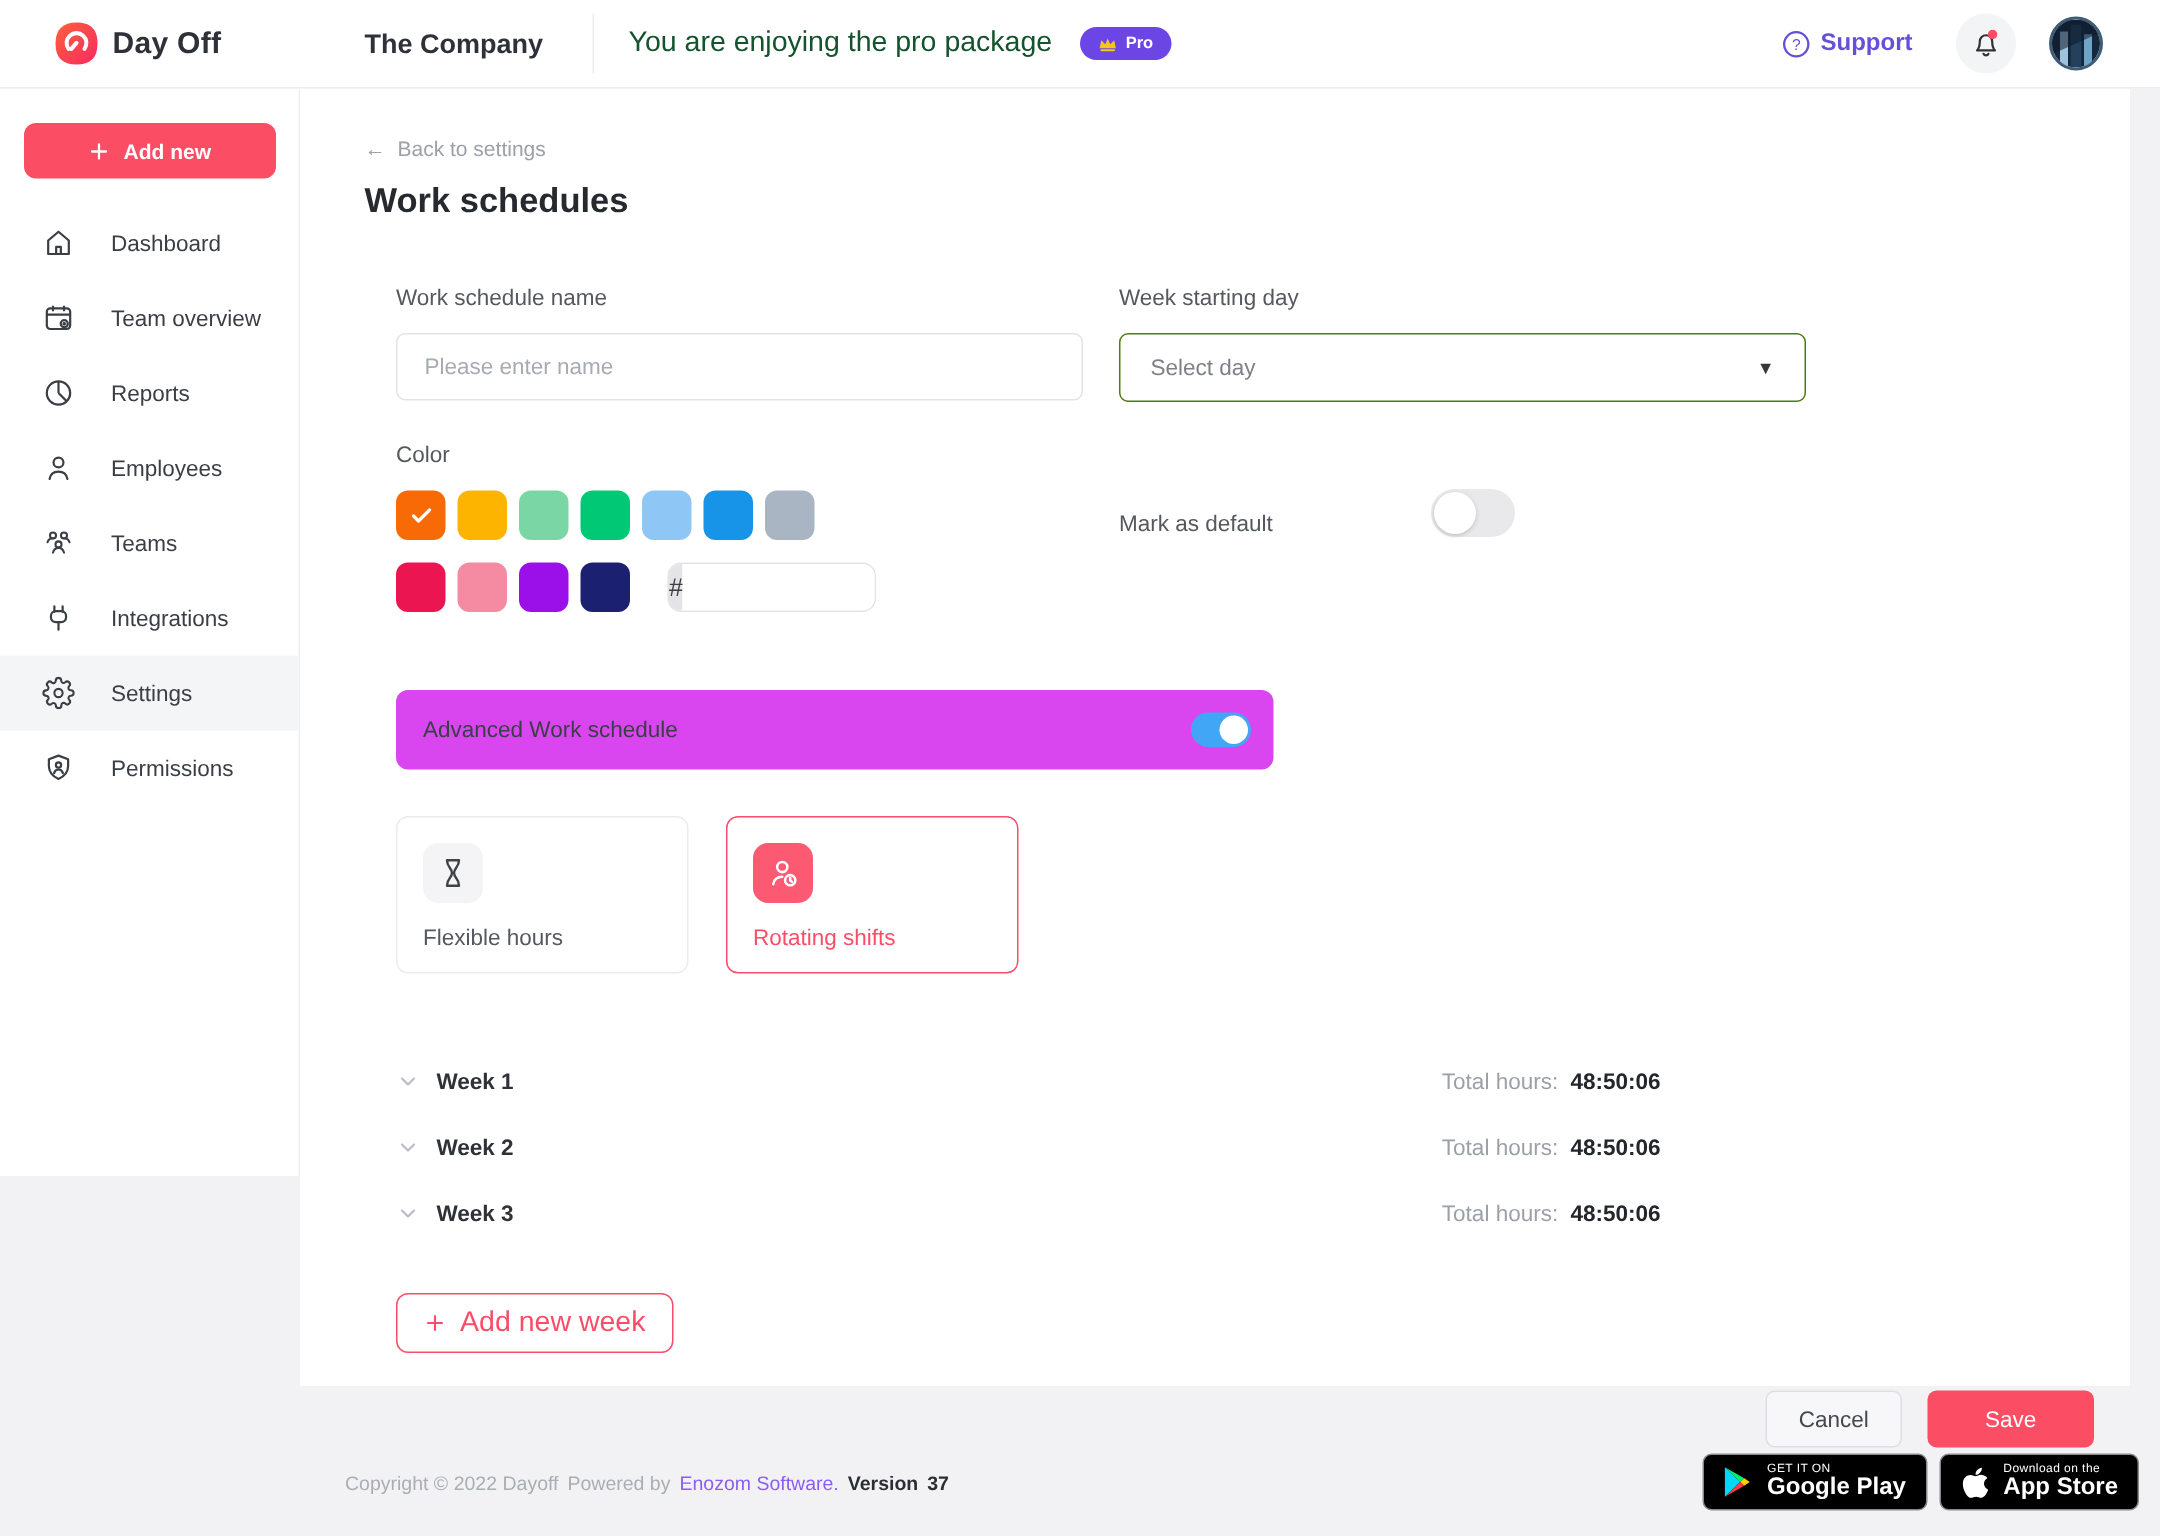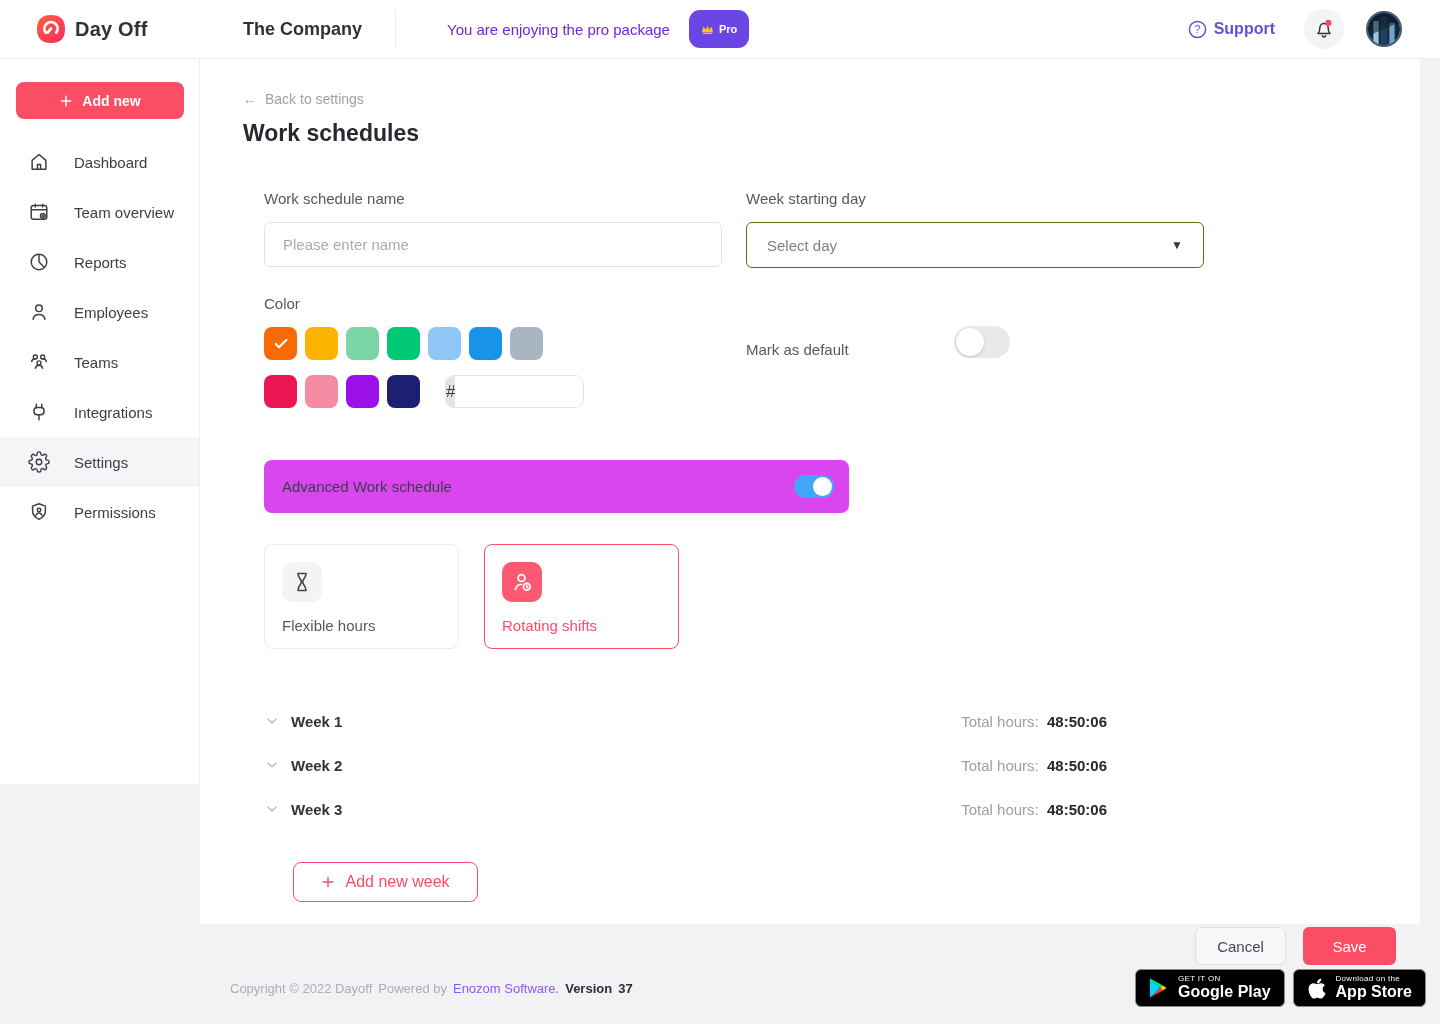--- a/index.html
+++ b/index.html
@@ -8,22 +8,22 @@
   .page { position:relative; width:1440px; height:1024px; overflow:hidden; }
 
   
   .header { position:absolute; top:0; left:0; width:1440px; height:59px; background:#fff;
             border-bottom:1px solid #ECECEE; display:flex; align-items:center; z-index:5; }
   .logo-block { width:200px; padding-left:36px; display:flex; align-items:center; gap:9px; flex:0 0 auto; }
   .logo-mark { width:30px; height:30px; flex:0 0 auto; }
   .logo-text { font-size:20px; font-weight:bold; color:#2E3238; letter-spacing:.2px; }
   .company-name { margin-left:43px; font-size:18px; font-weight:bold; color:#2E3238; }
   .header-divider { width:1px; height:40px; background:#EDEDEF; margin-left:33px; }
-  .pkg-msg { margin-left:51px; font-size:15px; color:#6d28d9; }
-  .pro-badge { margin-left:19px; height:38px; padding:0 12px; border-radius:11px; background:#6B46E5;
+  .pkg-msg { margin-left:23px; font-size:19px; color:#14532d; }
+  .pro-badge { margin-left:19px; height:22px; padding:0 12px; border-radius:11px; background:#6B46E5;
                display:flex; align-items:center; gap:5px; }
   .pro-badge span { color:#fff; font-size:11px; font-weight:bold; }
   .header-right { margin-left:auto; display:flex; align-items:center; padding-right:38px; }
   .support { display:flex; align-items:center; gap:7px; cursor:pointer; }
   .support-label { font-size:16px; font-weight:bold; color:#6450D9; }
   .bell-wrap { width:40px; height:40px; border-radius:50%; background:#F3F4F6; margin-left:29px;
                display:flex; align-items:center; justify-content:center; cursor:pointer; }
   .avatar { width:36px; height:36px; border-radius:50%; margin-left:22px; overflow:hidden;
             border:2px solid #3E5B77; cursor:pointer; }
 
@@ -89,27 +89,27 @@
 
   .weeks { margin-top:50px; width:843px; }
   .week-row { height:44px; display:flex; align-items:center; }
   .week-chevron { width:16px; height:16px; display:flex; margin-right:11px; cursor:pointer; }
   .week-label { font-size:15px; font-weight:bold; color:#2F3237; }
   .week-right { margin-left:auto; font-size:15px; }
   .total-label { color:#9CA1A8; }
   .total-value { color:#23262B; font-weight:bold; margin-left:4px; }
 
   .add-week-btn { margin-top:31px; width:185px; height:40px; background:#fff; border:1px solid #FA4D68;
-                  border-radius:8px; color:#FA4D68; font-size:16px; display:flex; align-items:center;
-                  justify-content:center; gap:10px; cursor:pointer; font-family:"Liberation Sans", sans-serif;margin-left:29px; }
+                  border-radius:8px; color:#FA4D68; font-size:19px; display:flex; align-items:center;
+                  justify-content:center; gap:10px; cursor:pointer; font-family:"Liberation Sans", sans-serif; }
 
   .actions-row { margin-top:25px; display:flex; justify-content:flex-end; gap:17px; }
   .cancel-btn { width:91px; height:38px; background:#F7F7F9; border:1px solid #DEDFE2; border-radius:6px;
                 font-size:15px; color:#44474C; cursor:pointer; font-family:"Liberation Sans", sans-serif; }
-  .save-btn { width:93px; height:38px; background:#FB4D63; border:none; border-radius:6px;
+  .save-btn { width:111px; height:38px; background:#FB4D63; border:none; border-radius:6px;
               font-size:15px; color:#fff; cursor:pointer; font-family:"Liberation Sans", sans-serif; }
 
   
   .footer { position:absolute; left:16px; bottom:0; width:1440px; height:100px; display:flex; align-items:center;
             padding:28px 30px 0 214px; justify-content:space-between;gap:17px; }
   .footer-text { font-size:13px; color:#A9AEB4; display:flex; gap:6px; align-items:center; }
   .footer-link { color:#8b5cf6; cursor:pointer; }
   .footer-version { color:#2B2E33; font-weight:bold; }
   .badges { display:flex; gap:8px; }
   .store-badge { height:38px; background:#000; border-radius:6px; display:flex; align-items:center;

